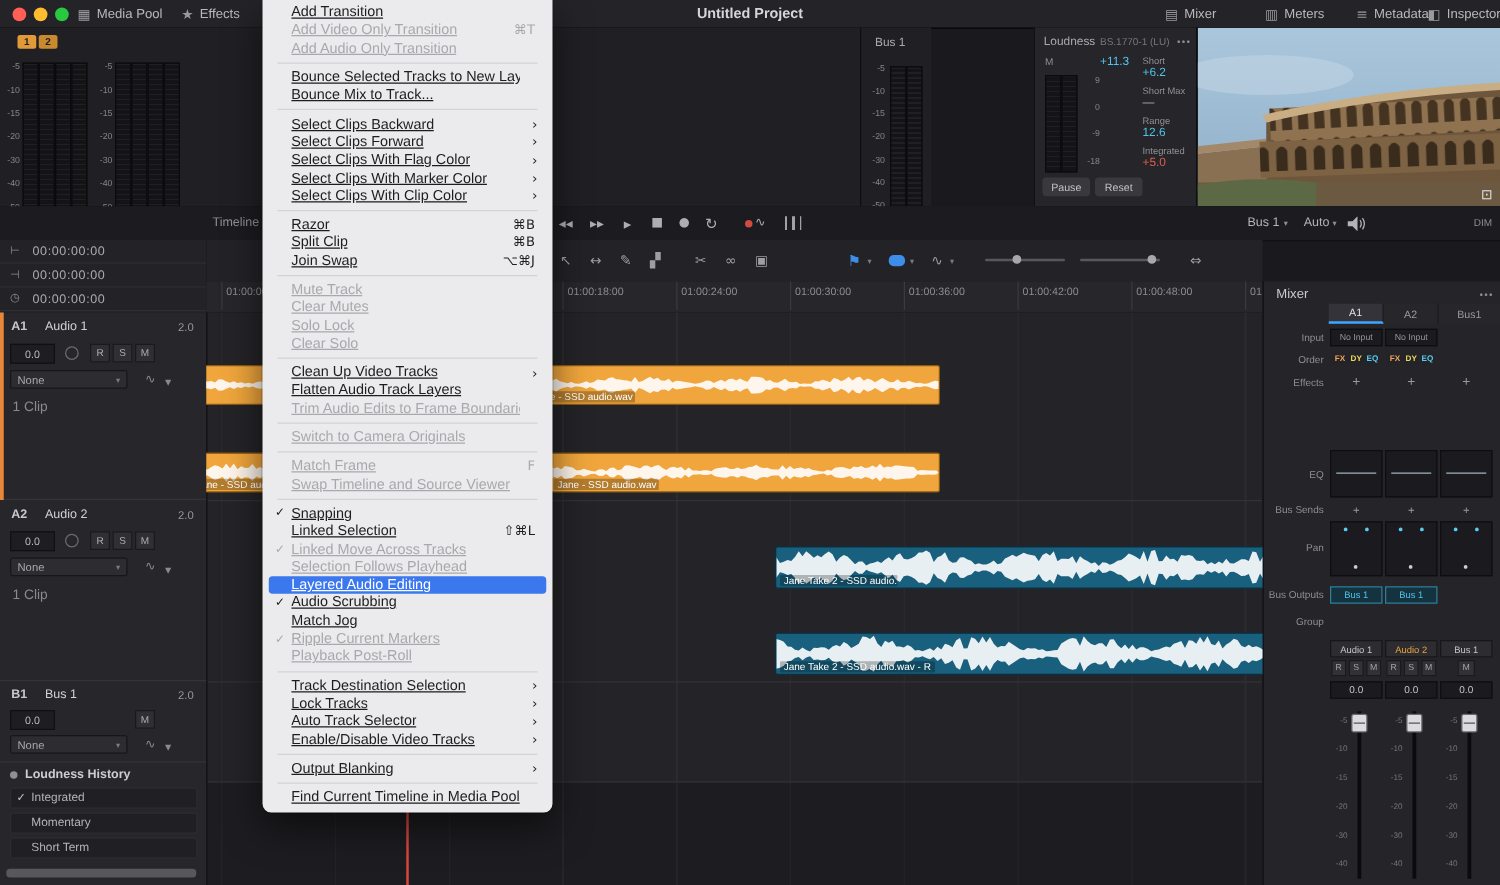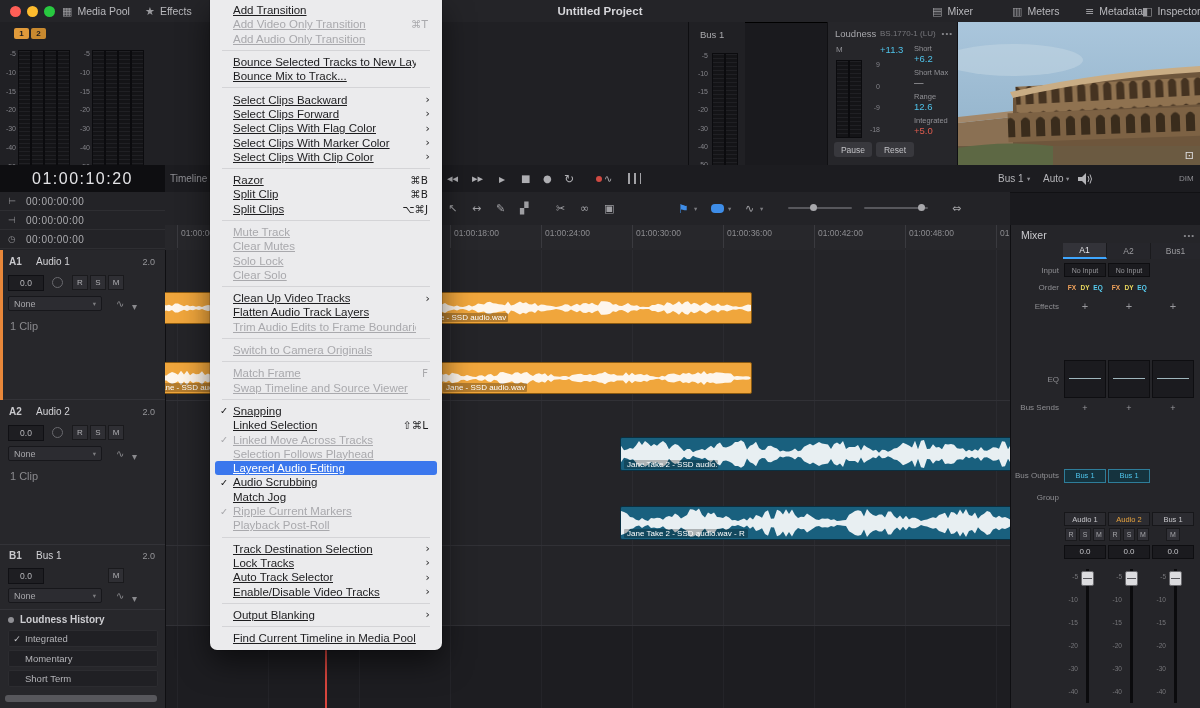--- a/index.html
+++ b/index.html
@@ -305,21 +305,20 @@
       <rect x="58" y="60" width="185" height="27" fill="url(#ar1)" transform="rotate(-3 150 73)"></rect>
       <rect x="50" y="88" width="193" height="29" fill="url(#ar2)" transform="rotate(-2 146 102)"></rect>
       <path d="M52 70 Q140 50 243 44 L243 50 Q140 56 55 76 Z" fill="#c9ad85"></path>
       <rect y="124" width="243" height="19" fill="#6b5a41"></rect>
       <path d="M0 143 L0 126 Q45 118 95 124 L95 143 Z" fill="#5d6844"></path>
     </svg>
     <span class="icon" style="position:absolute;right:7px;bottom:3px;color:#e2e2e6;font-size:11px">⊡</span>
   </div>
 
   <div id="transport" class="abs">
-    <div id="tcbox">01:00:10:20</div>
     <span class="smalllab" style="left:170px;top:8px;font-size:10px">Timeline</span>
     <span class="transico icon" style="left:447px">◂◂</span>
     <span class="transico icon" style="left:472px">▸▸</span>
     <span class="transico icon" style="left:499px;font-size:12px">▸</span>
     <span class="transico icon" style="left:521px;font-size:10px">■</span>
     <span class="transico icon" style="left:543px;font-size:10px">●</span>
     <span class="transico icon" style="left:564px;font-size:12px">↻</span>
     <span class="transico" style="left:596px">
       <span style="width:6px;height:6px;border-radius:50%;background:#d04a42;display:inline-block;margin-right:2px"></span>
       <span class="icon" style="font-size:10px">∿</span>
@@ -580,20 +579,44 @@
       <span class="mcol">
           <span class="plus" style="font-size:9px">+</span>
         </span>
       <span class="mcol">
           <span class="plus" style="font-size:9px">+</span>
         </span>
       <span class="mcol">
           <span class="plus" style="font-size:9px">+</span>
         </span>
     </div>
+    <div class="mrow" style="top:191px;height:45px">
+      <span class="mlab">Pan</span>
+      <span class="mcol">
+          <span class="panb">
+            <span class="pandot l"></span>
+            <span class="pandot r"></span>
+            <span class="pandot c"></span>
+          </span>
+        </span>
+      <span class="mcol">
+          <span class="panb">
+            <span class="pandot l"></span>
+            <span class="pandot r"></span>
+            <span class="pandot c"></span>
+          </span>
+        </span>
+      <span class="mcol">
+          <span class="panb">
+            <span class="pandot l"></span>
+            <span class="pandot r"></span>
+            <span class="pandot c"></span>
+          </span>
+        </span>
+    </div>
     <div class="mrow" style="top:243px;height:15px">
       <span class="mlab">Bus Outputs</span>
       <span class="mcol">
           <span class="buschip">Bus 1</span>
         </span>
       <span class="mcol">
           <span class="buschip">Bus 1</span>
         </span>
       <span class="mcol"></span>
     </div>
@@ -784,21 +807,21 @@
 
       <div class="mi">
         <span class="check"></span>
         <span class="lbl">Split Clip</span>
         <span class="sc">⌘B</span>
         <span class="arr icon"></span>
       </div>
 
       <div class="mi">
         <span class="check"></span>
-        <span class="lbl">Split Clips</span>
+        <span class="lbl">Join Swap</span>
         <span class="sc">⌥⌘J</span>
         <span class="arr icon"></span>
       </div>
 
       <div class="mi separator">
         <span class="check"></span>
         <span class="lbl"></span>
         <span class="sc"></span>
         <span class="arr icon"></span>
       </div>

